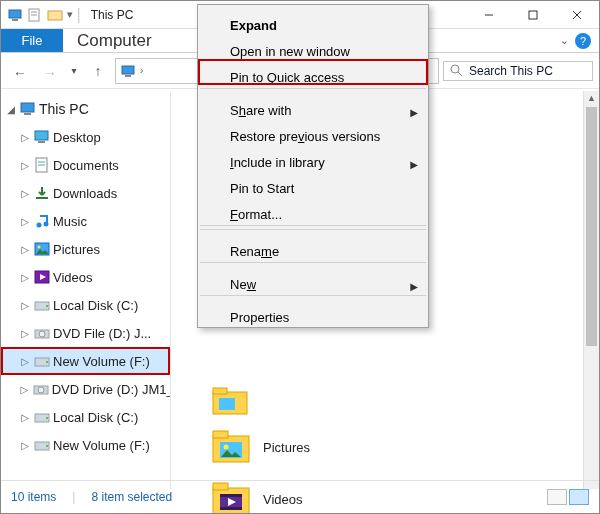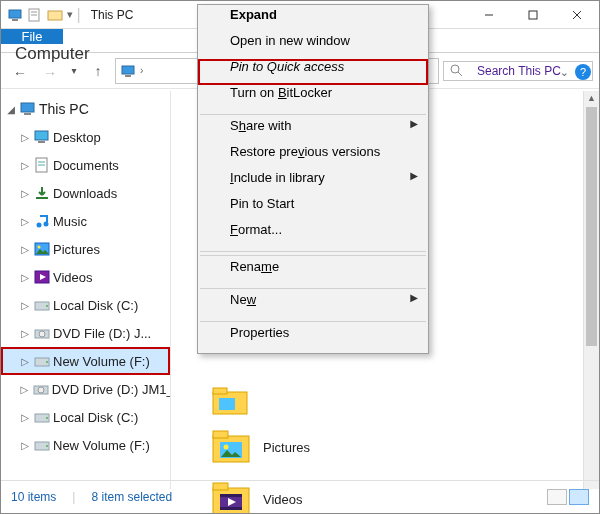--- a/index.html
+++ b/index.html
@@ -7,33 +7,33 @@
   .frame { width:600px; height:514px; border:1px solid #888; margin:0 auto; position:relative; background:#fff; overflow:hidden;}
   
   .titlebar { height:28px; background:#fff; border-bottom:1px solid #ddd; display:flex; align-items:center; }
   .titlebar .qat { display:flex; align-items:center; gap:4px; padding-left:6px; }
   .qat .ico { width:16px; height:16px; display:flex; align-items:center; justify-content:center; }
   .titlebar .title { margin-left:10px; font-size:12px; color:#222; }
   .winbtns { margin-left:auto; display:flex; }
   .winbtn { width:44px; height:25px; display:flex; align-items:center; justify-content:center; font-size:13px; color:#333;}
   .winbtn svg{ width:10px;height:10px; stroke:#333; stroke-width:1; }
   
-  .tabs { height:24px; display:flex; align-items:stretch; border-bottom:1px solid #d0d0d0;flex-direction:column;}
+  .tabs { height:24px; display:flex; align-items:stretch; border-bottom:1px solid #d0d0d0;}
   .tab-file { background:#1979ca; color:#fff; width:62px; display:flex; align-items:center; justify-content:center; font-size:13px;}
   .tab { padding:0 14px; display:flex; align-items:center; font-size:17px; color:#333;}
   .tab-right { margin-left:auto; display:flex; align-items:center; padding-right:8px; gap:6px;}
   .chev { color:#666; font-size:11px; }
   .help { width:16px; height:16px; border-radius:50%; background:#1e87e6; color:#fff; font-size:11px; display:flex; align-items:center; justify-content:center;}
   
   .navbar { height:36px; display:flex; align-items:center; border-bottom:1px solid #e5e5e5; padding:0 6px; gap:4px;}
   .navbtn { width:26px; height:26px; display:flex; align-items:center; justify-content:center; color:#555; font-size:14px;}
   .navbtn.disabled{color:#bbb;}
   .addr { flex:1; height:26px; border:1px solid #c5c5c5; display:flex; align-items:center; padding:0 4px; gap:4px; font-size:12px;}
   .addr .refresh{margin-left:auto; color:#555;}
-  .search { width:150px; height:20px; border:1px solid #c5c5c5; display:flex; align-items:center; padding:0 6px; font-size:12px; color:#4c1d95; gap:14px;}
+  .search { width:150px; height:20px; border:1px solid #c5c5c5; display:flex; align-items:center; padding:0 6px; font-size:12px; color:#0f172a; gap:6px;}
   
   .body { position:absolute; top:90px; bottom:24px; left:0; right:0; display:flex;}
   .navpane { width:170px; border-right:1px solid #e5e5e5; overflow:hidden; padding-top:4px;}
   .tree-item { display:flex; align-items:center; height:28px; font-size:13px; color:#222; padding-left:4px; gap:2px;}
   .tree-item .exp { width:12px; text-align:center; color:#666; font-size:10px;}
   .tree-item .lbl { white-space:nowrap; overflow:hidden; text-overflow:clip; }
   .tree-root { font-size:14px; }
   .tree-child { padding-left:18px; }
   .selected { background:#cde8ff; }
   .red-sel { outline:2px solid #c00000; outline-offset:-2px; }
@@ -42,23 +42,23 @@
   .thumb { width:42px; height:38px; position:relative;}
   .scrollbar { position:absolute; right:0; top:0; width:16px; height:100%; background:#f0f0f0; border-left:1px solid #e0e0e0;}
   .scrollthumb{ background:#c2c2c2; height:60%; margin:2px; }
   
   .status { position:absolute; left:0; right:0; bottom:0; height:24px; border-top:1px solid #e0e0e0; display:flex; align-items:center; font-size:12px; color:#1a63b0; padding:16px 10px; gap:16px;}
   .status .views { margin-left:auto; display:flex; gap:2px;}
   .viewbtn{width:20px;height:16px; border:1px solid #bbb; background:#f7f7f7;}
   .viewbtn.active{background:#cde8ff; border-color:#6aa8e6;}
   
   .ctx { position:absolute; left:196px; top:3px; width:232px; background:#f2f2f2; border:1px solid #a0a0a0; box-shadow:3px 3px 6px rgba(0,0,0,.25); z-index:20; padding:2px 0;}
-  .ctx-item { height:26px; display:flex; align-items:flex-start; font-size:13px; padding:0 28px 0 32px; position:relative; }
+  .ctx-item { height:26px; display:flex; align-items:flex-end; font-size:13px; padding:0 28px 0 32px; position:relative; }
   .ctx-item.bold { font-weight:600; }
-  .ctx-item.highlight { outline:2px solid #c00000; outline-offset:-2px;font-style:italic; }
+  .ctx-item.highlight { outline:2px solid #c00000; outline-offset:-2px; }
   .ctx-item .sub { position:absolute; right:10px; font-size:10px; color:#333;}
   .ctx-sep { height:1px; background:#d0d0d0; margin:3px 2px; }
   .ctx-item .ul { text-decoration:underline; }
   
   svg { display:block; }
 </style>
 </head>
 <body>
 
 <div class="frame">
@@ -341,23 +341,20 @@
   <div class="ctx" id="ctx">
       <div class="ctx-item bold">
         <span>Expand</span>
       </div>
       <div class="ctx-item">
         <span>Open in new window</span>
       </div>
       <div class="ctx-item highlight">
         <span>Pin to Quick access</span>
       </div>
-      <div class="ctx-item">
-        <span>Turn on <span class="ul">B</span>itLocker</span>
-      </div>
       <div class="ctx-sep"></div>
       <div class="ctx-item">
         <span>S<span class="ul">h</span>are with</span>
         <span class="sub">▶</span>
       </div>
       <div class="ctx-item">
         <span>Restore pre<span class="ul">v</span>ious versions</span>
       </div>
       <div class="ctx-item">
         <span><span class="ul">I</span>nclude in library</span>

